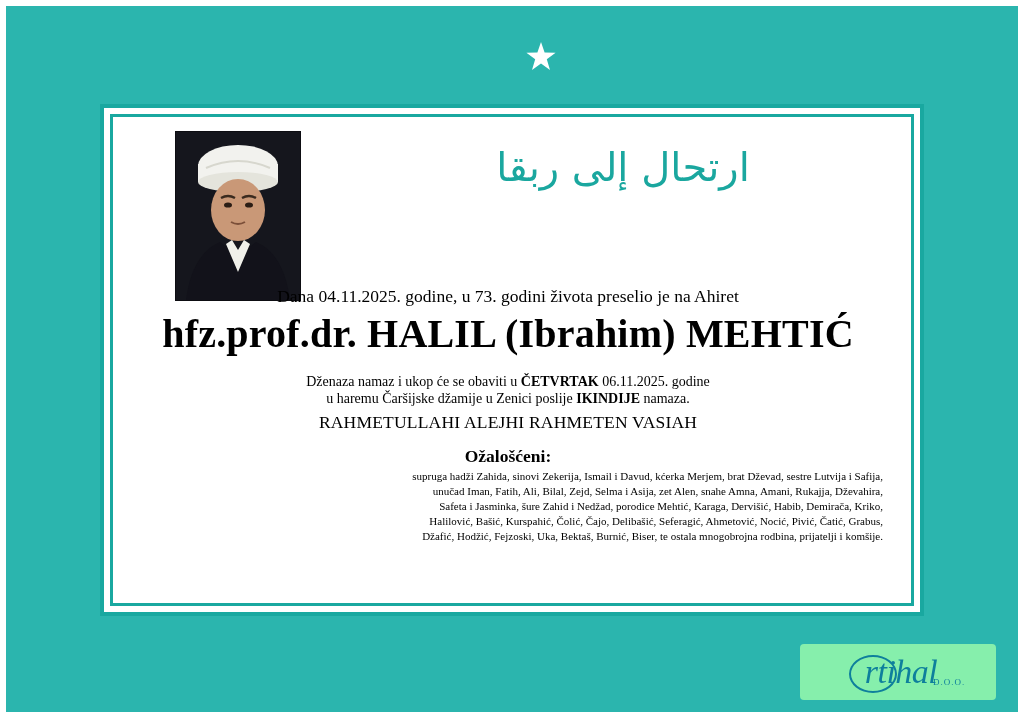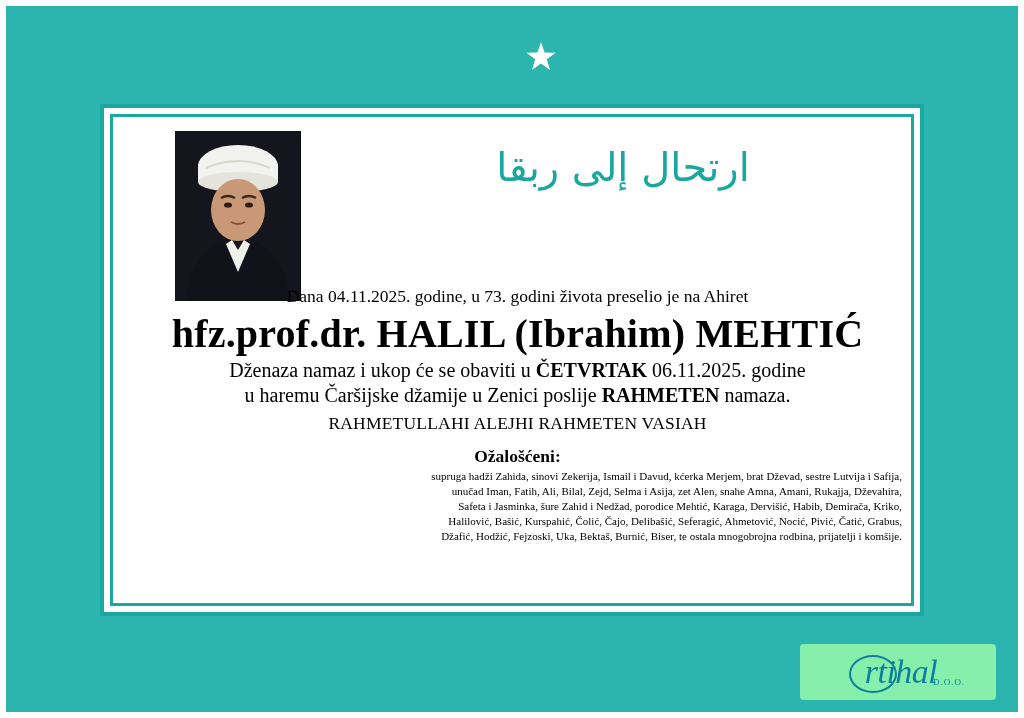--- a/index.html
+++ b/index.html
@@ -88,41 +88,41 @@
     direction: rtl;
     font-family: "DejaVu Sans", sans-serif;
     letter-spacing: 1px;
     white-space: nowrap;
     overflow: hidden;
   }
 
   .text-block {
     position: absolute;
     left: 16px;
-    right: 5px;
+    right: 24px;
     top: 168px;
     text-align: center;
     color: #000000;
   }
 
   .line-intro {
     font-size: 17.5px;
     line-height: 1.3;
     margin-bottom: 4px;
   }
   .name {
     font-size: 40px;
     font-weight: bold;
     letter-spacing: 0.2px;
     line-height: 1.12;
-    margin: 4px 0 1px 0;
+    margin: 4px 0 16px 0;
     white-space: nowrap;
   }
   .line-body {
-    font-size: 20px;
+    font-size: 14px;
     line-height: 1.28;
   }
   .line-body b { font-weight: bold; }
   .line-rahmet {
     font-size: 17.5px;
     line-height: 1.3;
     margin-top: 3px;
     letter-spacing: 0.2px;
   }
   .mourners-title {
@@ -222,21 +222,21 @@
 
         <div class="line-intro">Dana 04.11.2025. godine, u 73. godini života preselio je na Ahiret</div>
 
         <div class="name">hfz.prof.dr. HALIL (Ibrahim) MEHTIĆ</div>
 
         <div class="line-body">
           <span>Dženaza namaz i ukop će se obaviti u </span><b>ČETVRTAK</b><span> 06.11.2025. godine</span>
         </div>
 
         <div class="line-body">
-          <span>u haremu Čaršijske džamije u Zenici poslije </span><b>RAHMETEN</b><span> namaza.</span>
+          <span>u haremu Čaršijske džamije u Zenici poslije </span><b>IKINDIJE</b><span> namaza.</span>
         </div>
 
 
         <div class="line-rahmet">RAHMETULLAHI ALEJHI RAHMETEN VASIAH</div>
 
         <div class="mourners-title">Ožalošćeni:</div>
 
         <div class="mourners">
           <div>supruga hadži Zahida, sinovi Zekerija, Ismail i Davud, kćerka Merjem, brat Dževad, sestre Lutvija i Safija,</div>
           <div>unučad Iman, Fatih, Ali, Bilal, Zejd, Selma i Asija, zet Alen, snahe Amna, Amani, Rukajja, Dževahira,</div>

